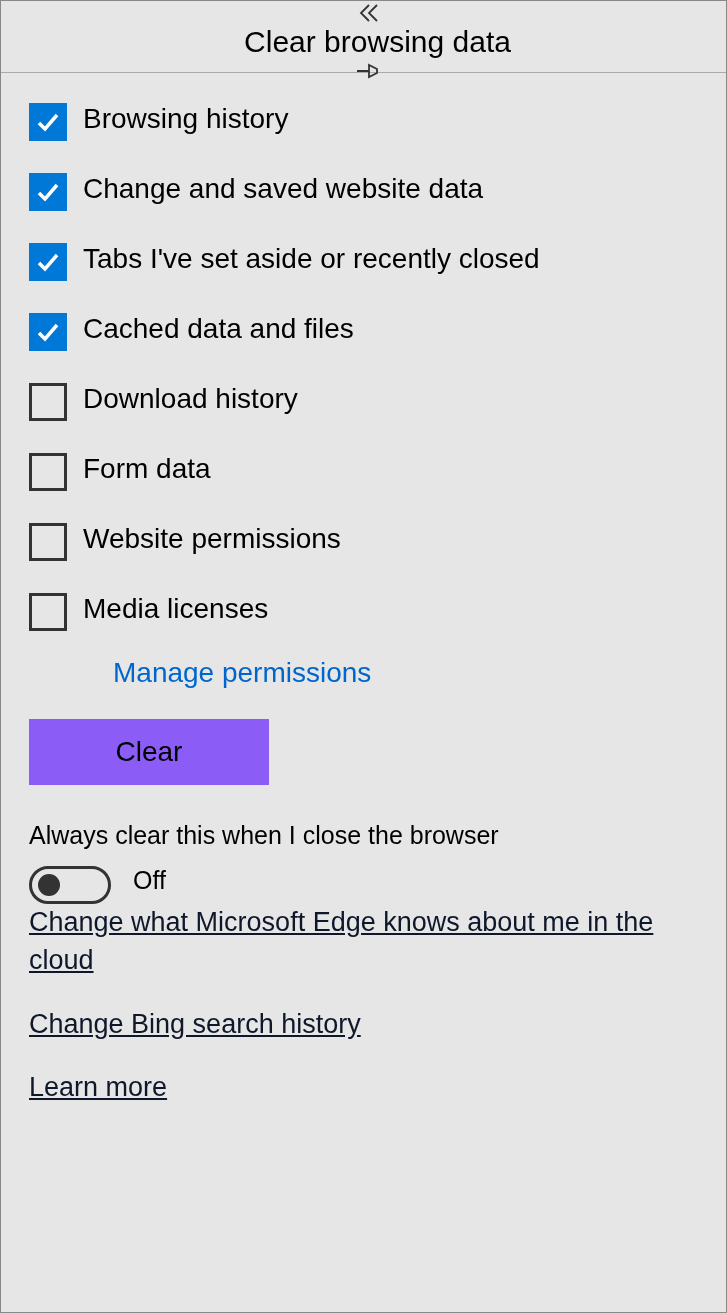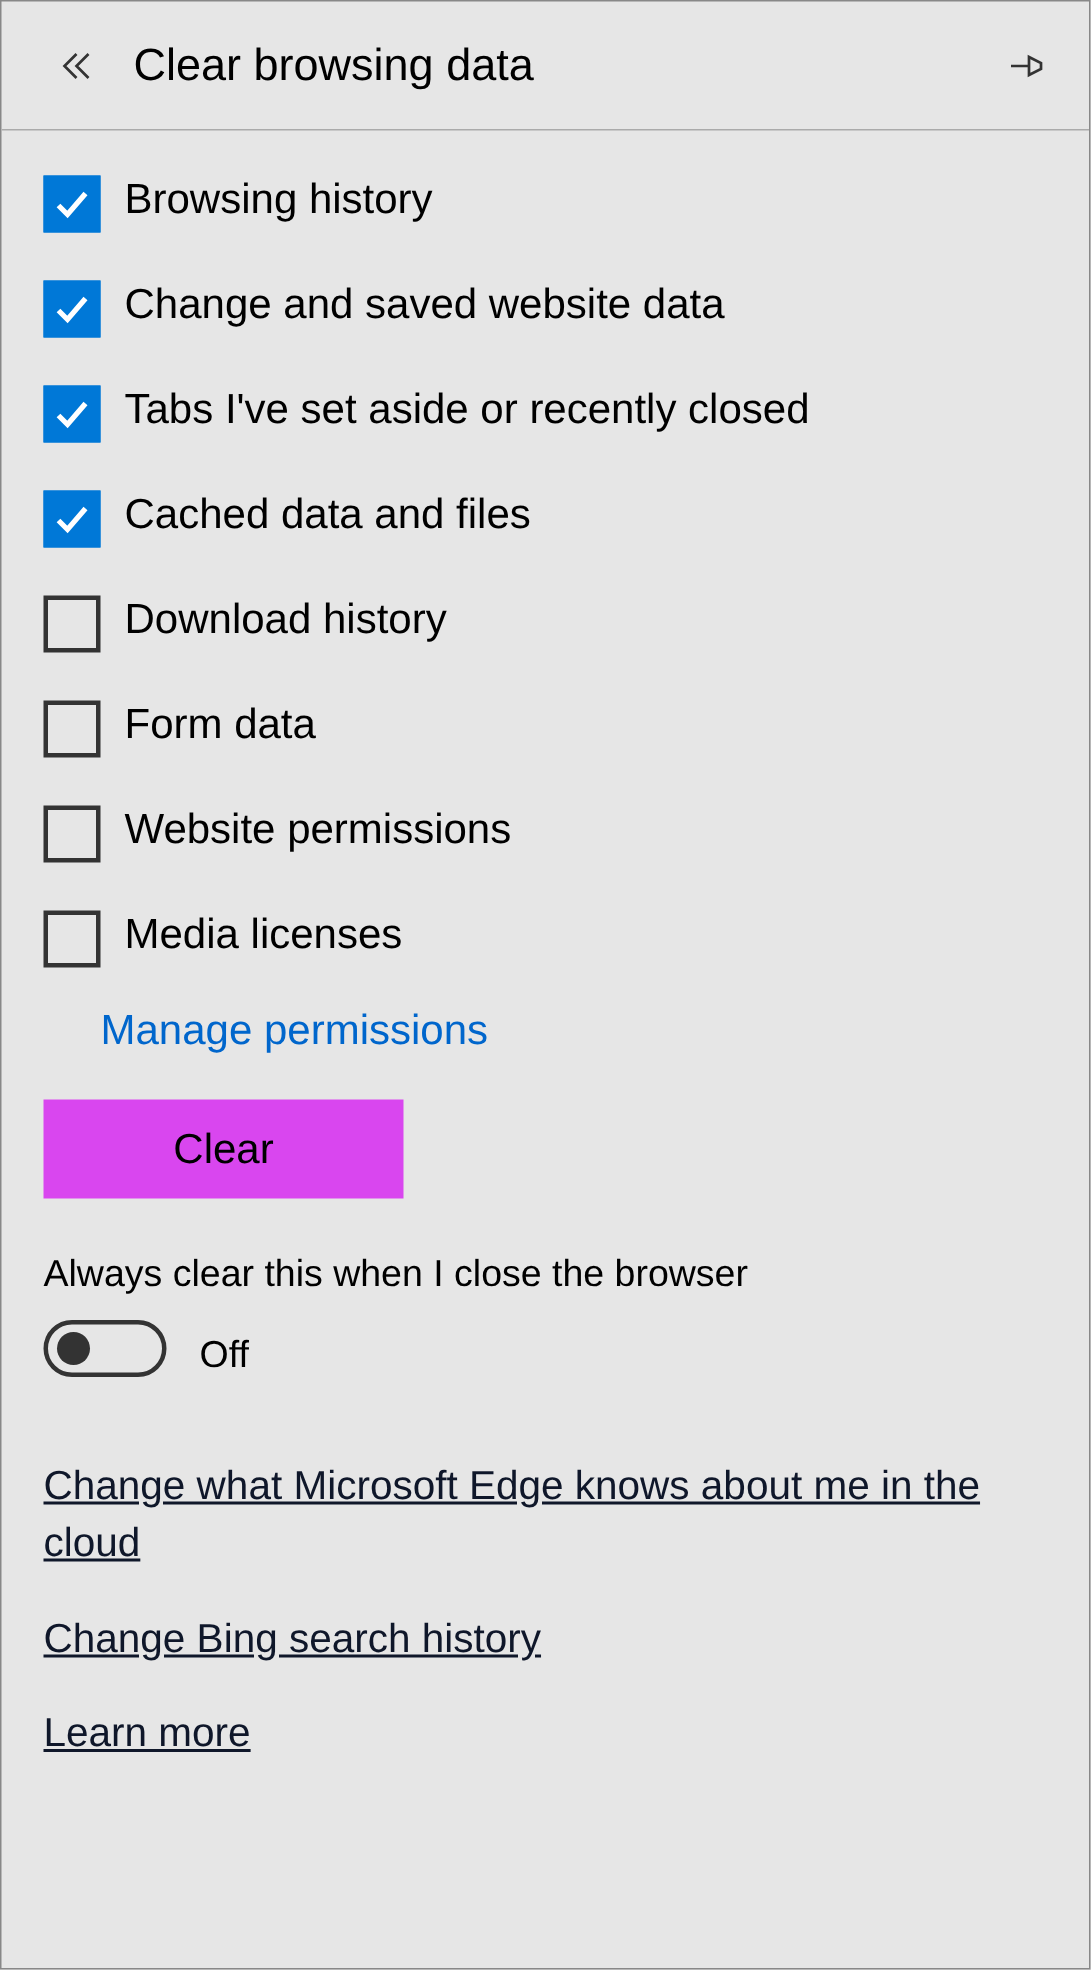--- a/index.html
+++ b/index.html
@@ -8,23 +8,24 @@
       height: 1313px;
       background: #e6e6e6;
       border: 1px solid #888;
       font-family: "Segoe UI", Arial, sans-serif;
       color: #000;
       overflow: hidden;
     }
     .header {
       display: flex;
       align-items: center;
-      height: 86px;
+      height: 72px;
       border-bottom: 1px solid #aaa;
       padding: 0 20px 0 30px;
+      flex-direction: column;
     }
     .back-btn {
       width: 40px;
       height: 40px;
       display: flex;
       align-items: center;
       justify-content: center;
       cursor: pointer;
     }
     .title {
@@ -69,46 +70,45 @@
     .checkbox.checked .checkmark {
       display: block;
     }
     .option-label {
       font-size: 28px;
       margin-left: 16px;
     }
     .manage-link {
       font-size: 28px;
       color: #0066cc;
-      margin-left: 38px;
+      margin-left: 84px;
       margin-top: -6px;
       margin-bottom: 30px;
       cursor: pointer;
     }
     .clear-btn {
       width: 240px;
       height: 66px;
-      background: #d946ef;
+      background: #8b5cf6;
       border: none;
       font-size: 28px;
       font-family: inherit;
       cursor: pointer;
       display: flex;
       align-items: center;
       justify-content: center;
       margin-bottom: 36px;
     }
     .toggle-label {
       font-size: 25px;
       margin-bottom: 16px;
     }
     .toggle-row {
       display: flex;
-      align-items: flex-end;
-      margin-bottom: 54px;
+      align-items: flex-start;
     }
     .toggle {
       width: 82px;
       height: 38px;
       border: 3px solid #333;
       border-radius: 20px;
       position: relative;
       cursor: pointer;
     }
     .toggle-knob {

